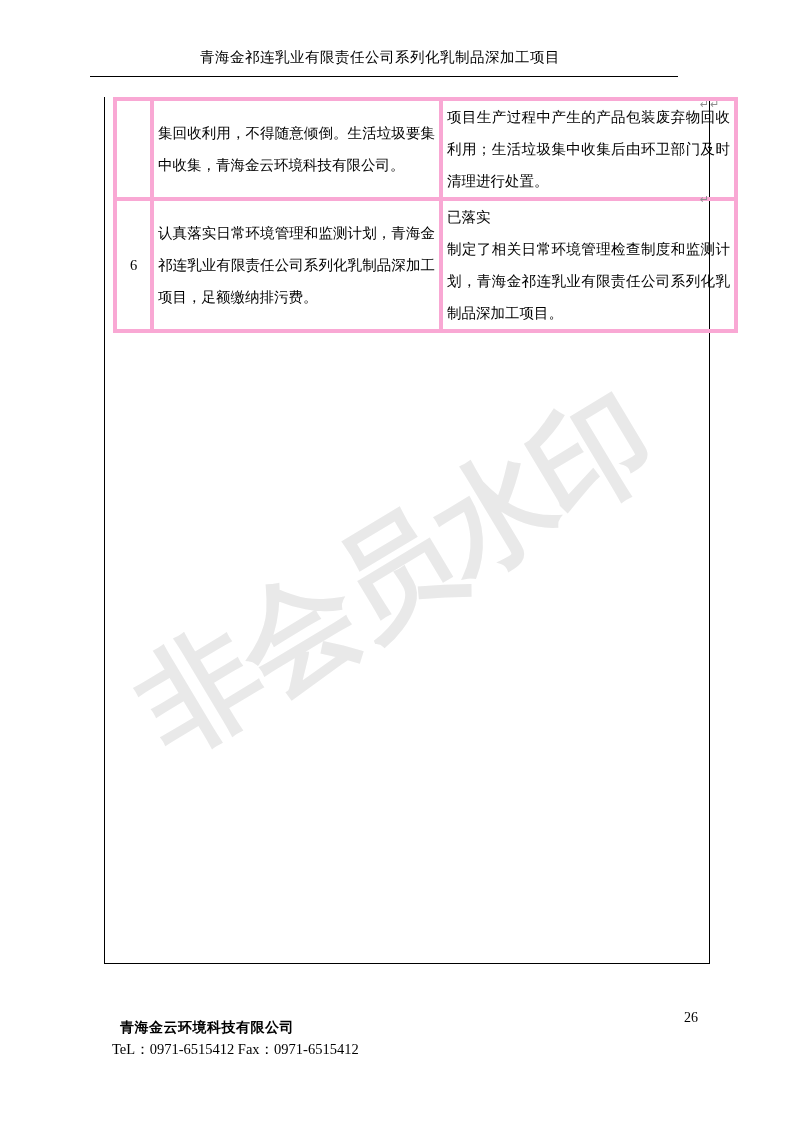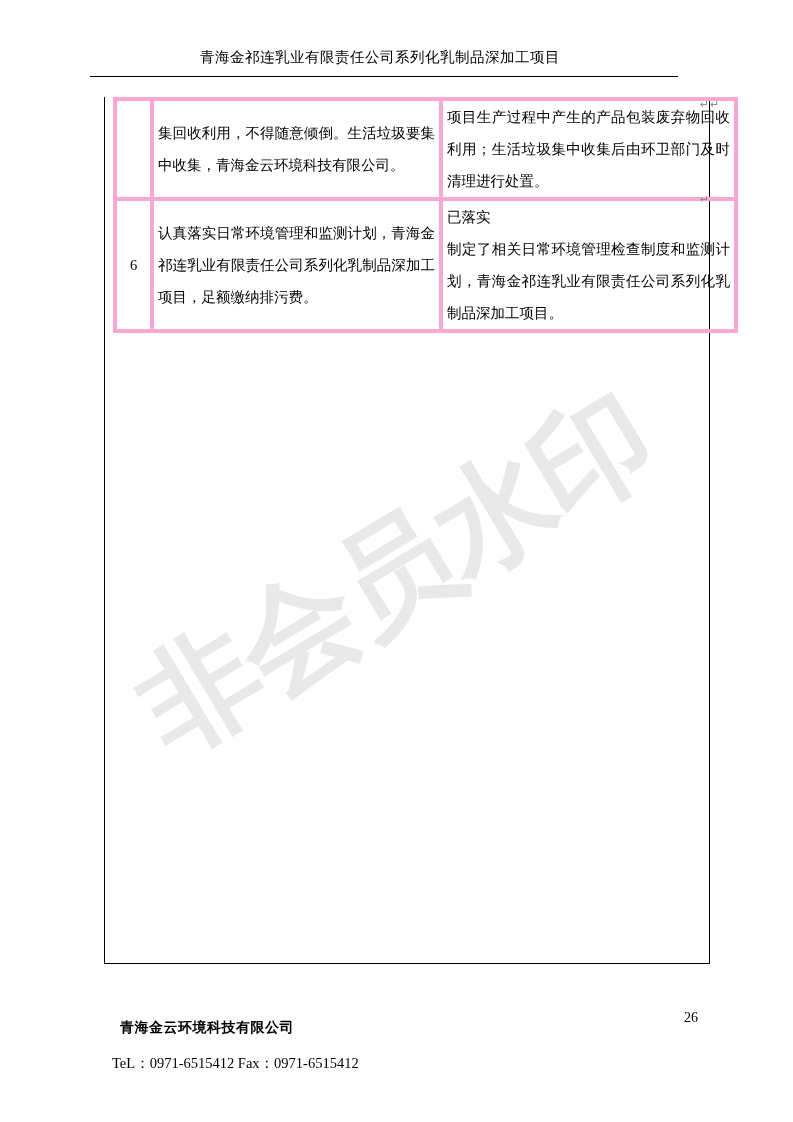--- a/index.html
+++ b/index.html
@@ -110,21 +110,20 @@
     font-family: "Liberation Sans", "DejaVu Sans", sans-serif;
     letter-spacing: 0.5px;
     margin-left: 8px;
   }
   .footer-phone {
     position: absolute;
     left: 112px;
     top: 1040px;
     font-size: 14.5px;
     font-family: "Liberation Serif", "DejaVu Serif", serif;
-    margin-top: 14px;
   }
   .footer-page-number {
     position: absolute;
     left: 684px;
     top: 1010px;
     font-size: 14px;
     font-family: "Liberation Serif", "DejaVu Serif", serif;
   }
 </style>
 </head>

